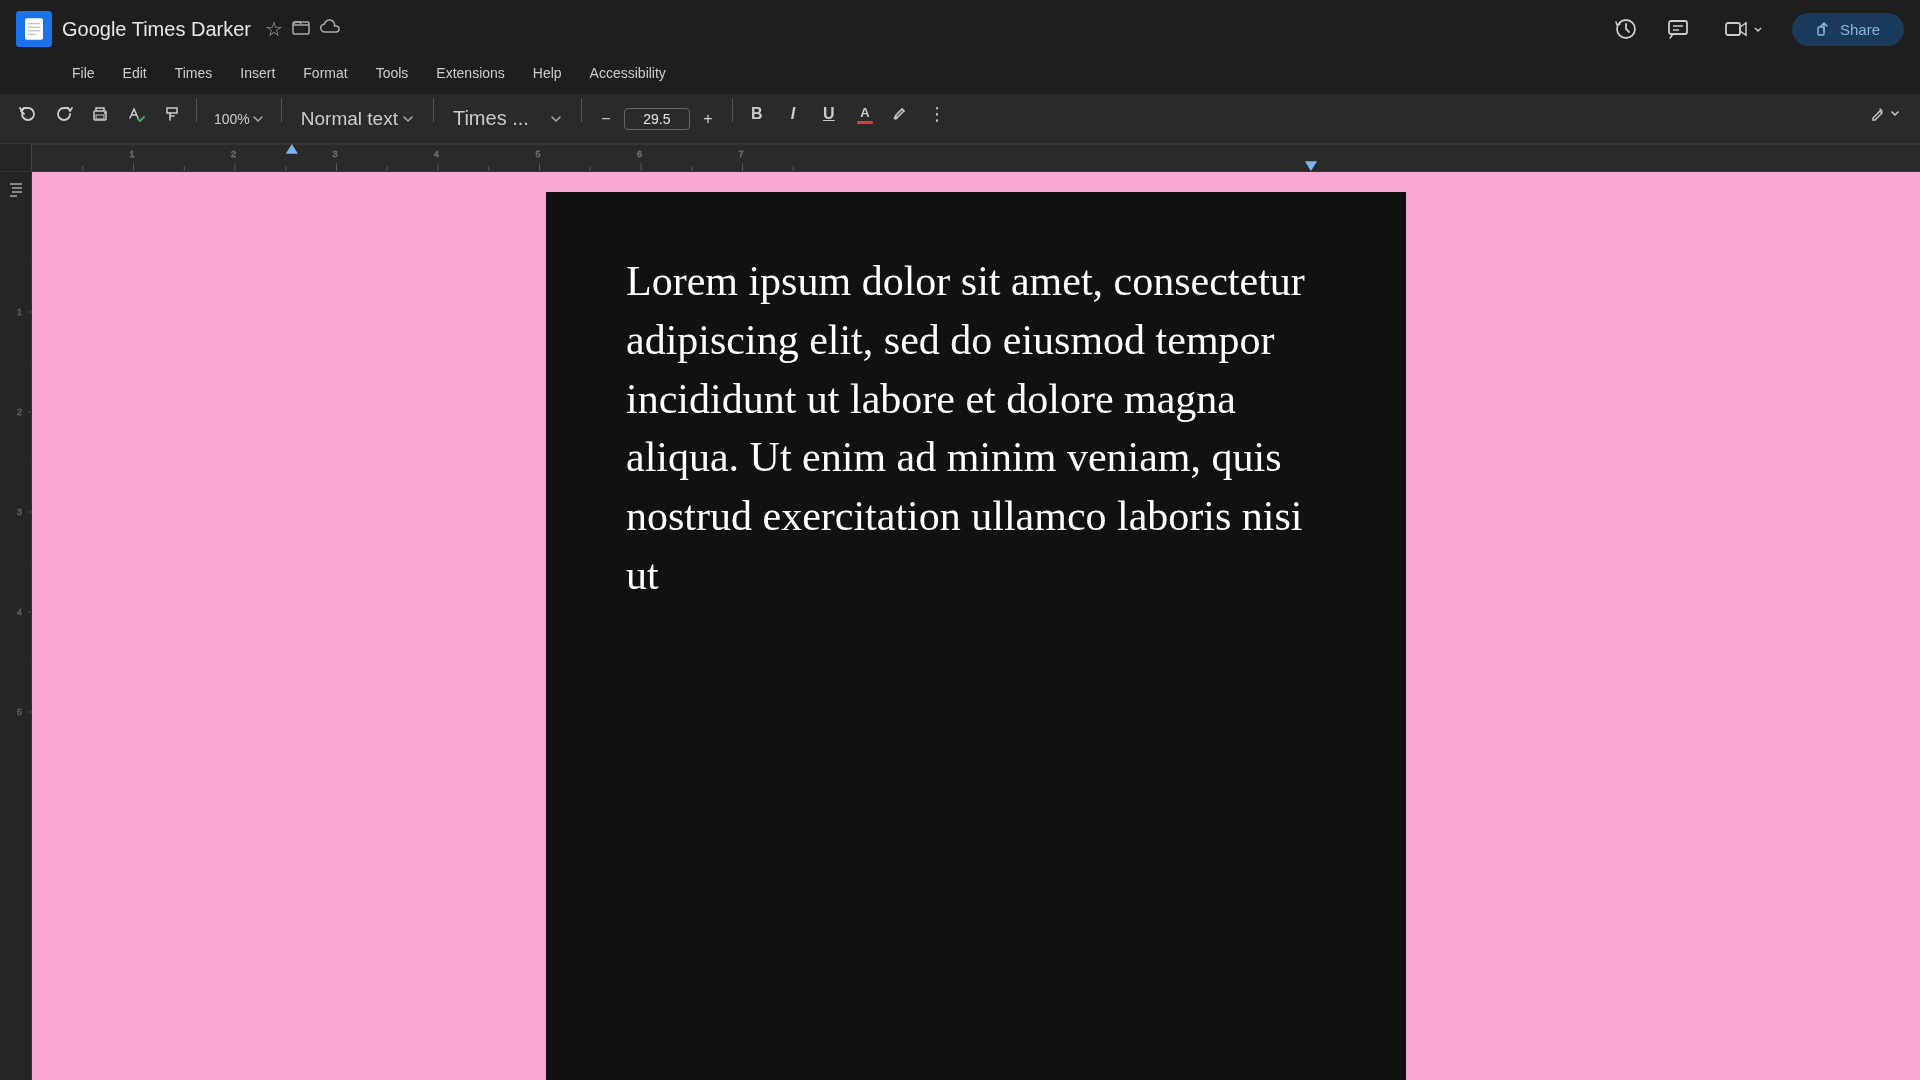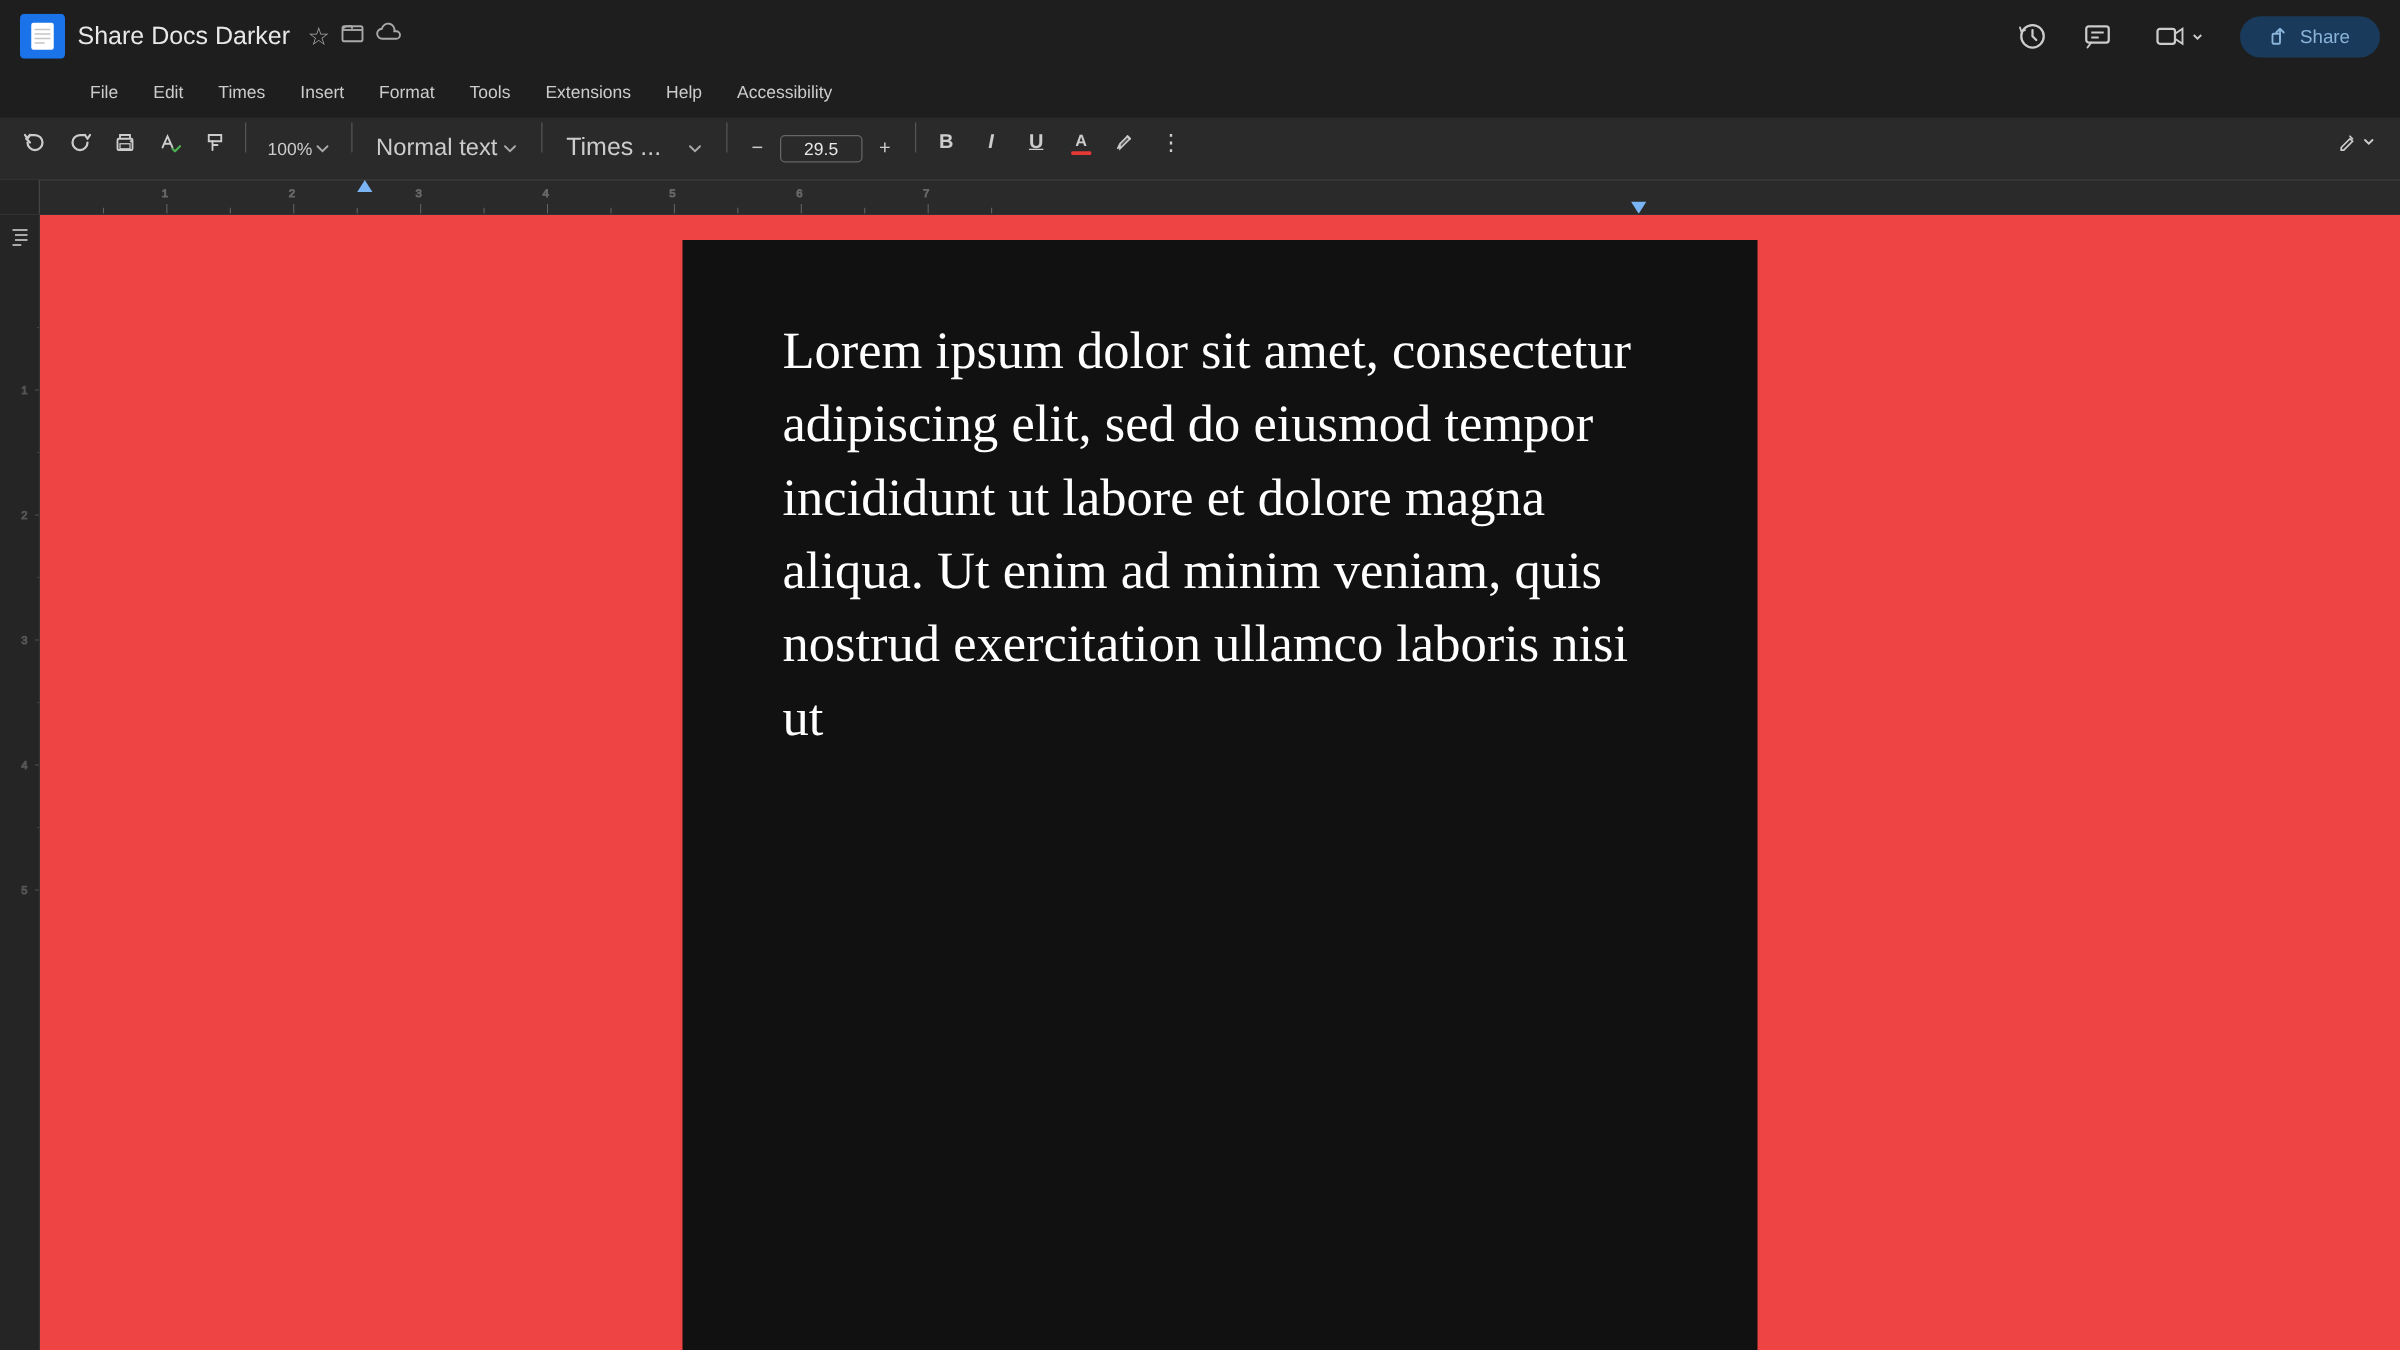--- a/index.html
+++ b/index.html
@@ -232,21 +232,21 @@
       left: 50%;
       transform: translateX(-50%);
       color: #aaa;
       font-size: 16px;
       cursor: pointer;
     }
 
     
     .doc-area {
       flex: 1;
-      background: #ef4444;
+      background: #f9a8d4;
       display: flex;
       justify-content: center;
       padding-top: 20px;
       overflow: hidden;
     }
     .doc-page {
       background: #111111;
       width: 860px;
       min-height: 700px;
       padding: 60px 80px;
@@ -272,21 +272,21 @@
 
   <svg class="doc-icon" viewBox="0 0 40 40" fill="none">
     <rect width="40" height="40" rx="4" fill="#1a73e8"></rect>
     <rect x="10" y="8" width="20" height="24" rx="2" fill="white"></rect>
     <line x1="13" y1="14" x2="27" y2="14" stroke="#c5c5c5" stroke-width="1.5"></line>
     <line x1="13" y1="18" x2="27" y2="18" stroke="#c5c5c5" stroke-width="1.5"></line>
     <line x1="13" y1="22" x2="27" y2="22" stroke="#c5c5c5" stroke-width="1.5"></line>
     <line x1="13" y1="26" x2="22" y2="26" stroke="#c5c5c5" stroke-width="1.5"></line>
   </svg>
 
-  <span class="title-text">Share Docs Darker</span>
+  <span class="title-text">Google Times Darker</span>
   <div class="title-icons">
     <span>☆</span>
     <span>
       <svg width="20" height="20" viewBox="0 0 20 20" fill="none">
         <rect x="2" y="5" width="16" height="12" rx="1.5" stroke="#aaa" stroke-width="1.5"></rect>
         <path d="M2 8h16" stroke="#aaa" stroke-width="1.5"></path>
         <path d="M2 7l3-2h4l1 2" stroke="#aaa" stroke-width="1.5" fill="none"></path>
       </svg>
     </span>
     <span>

